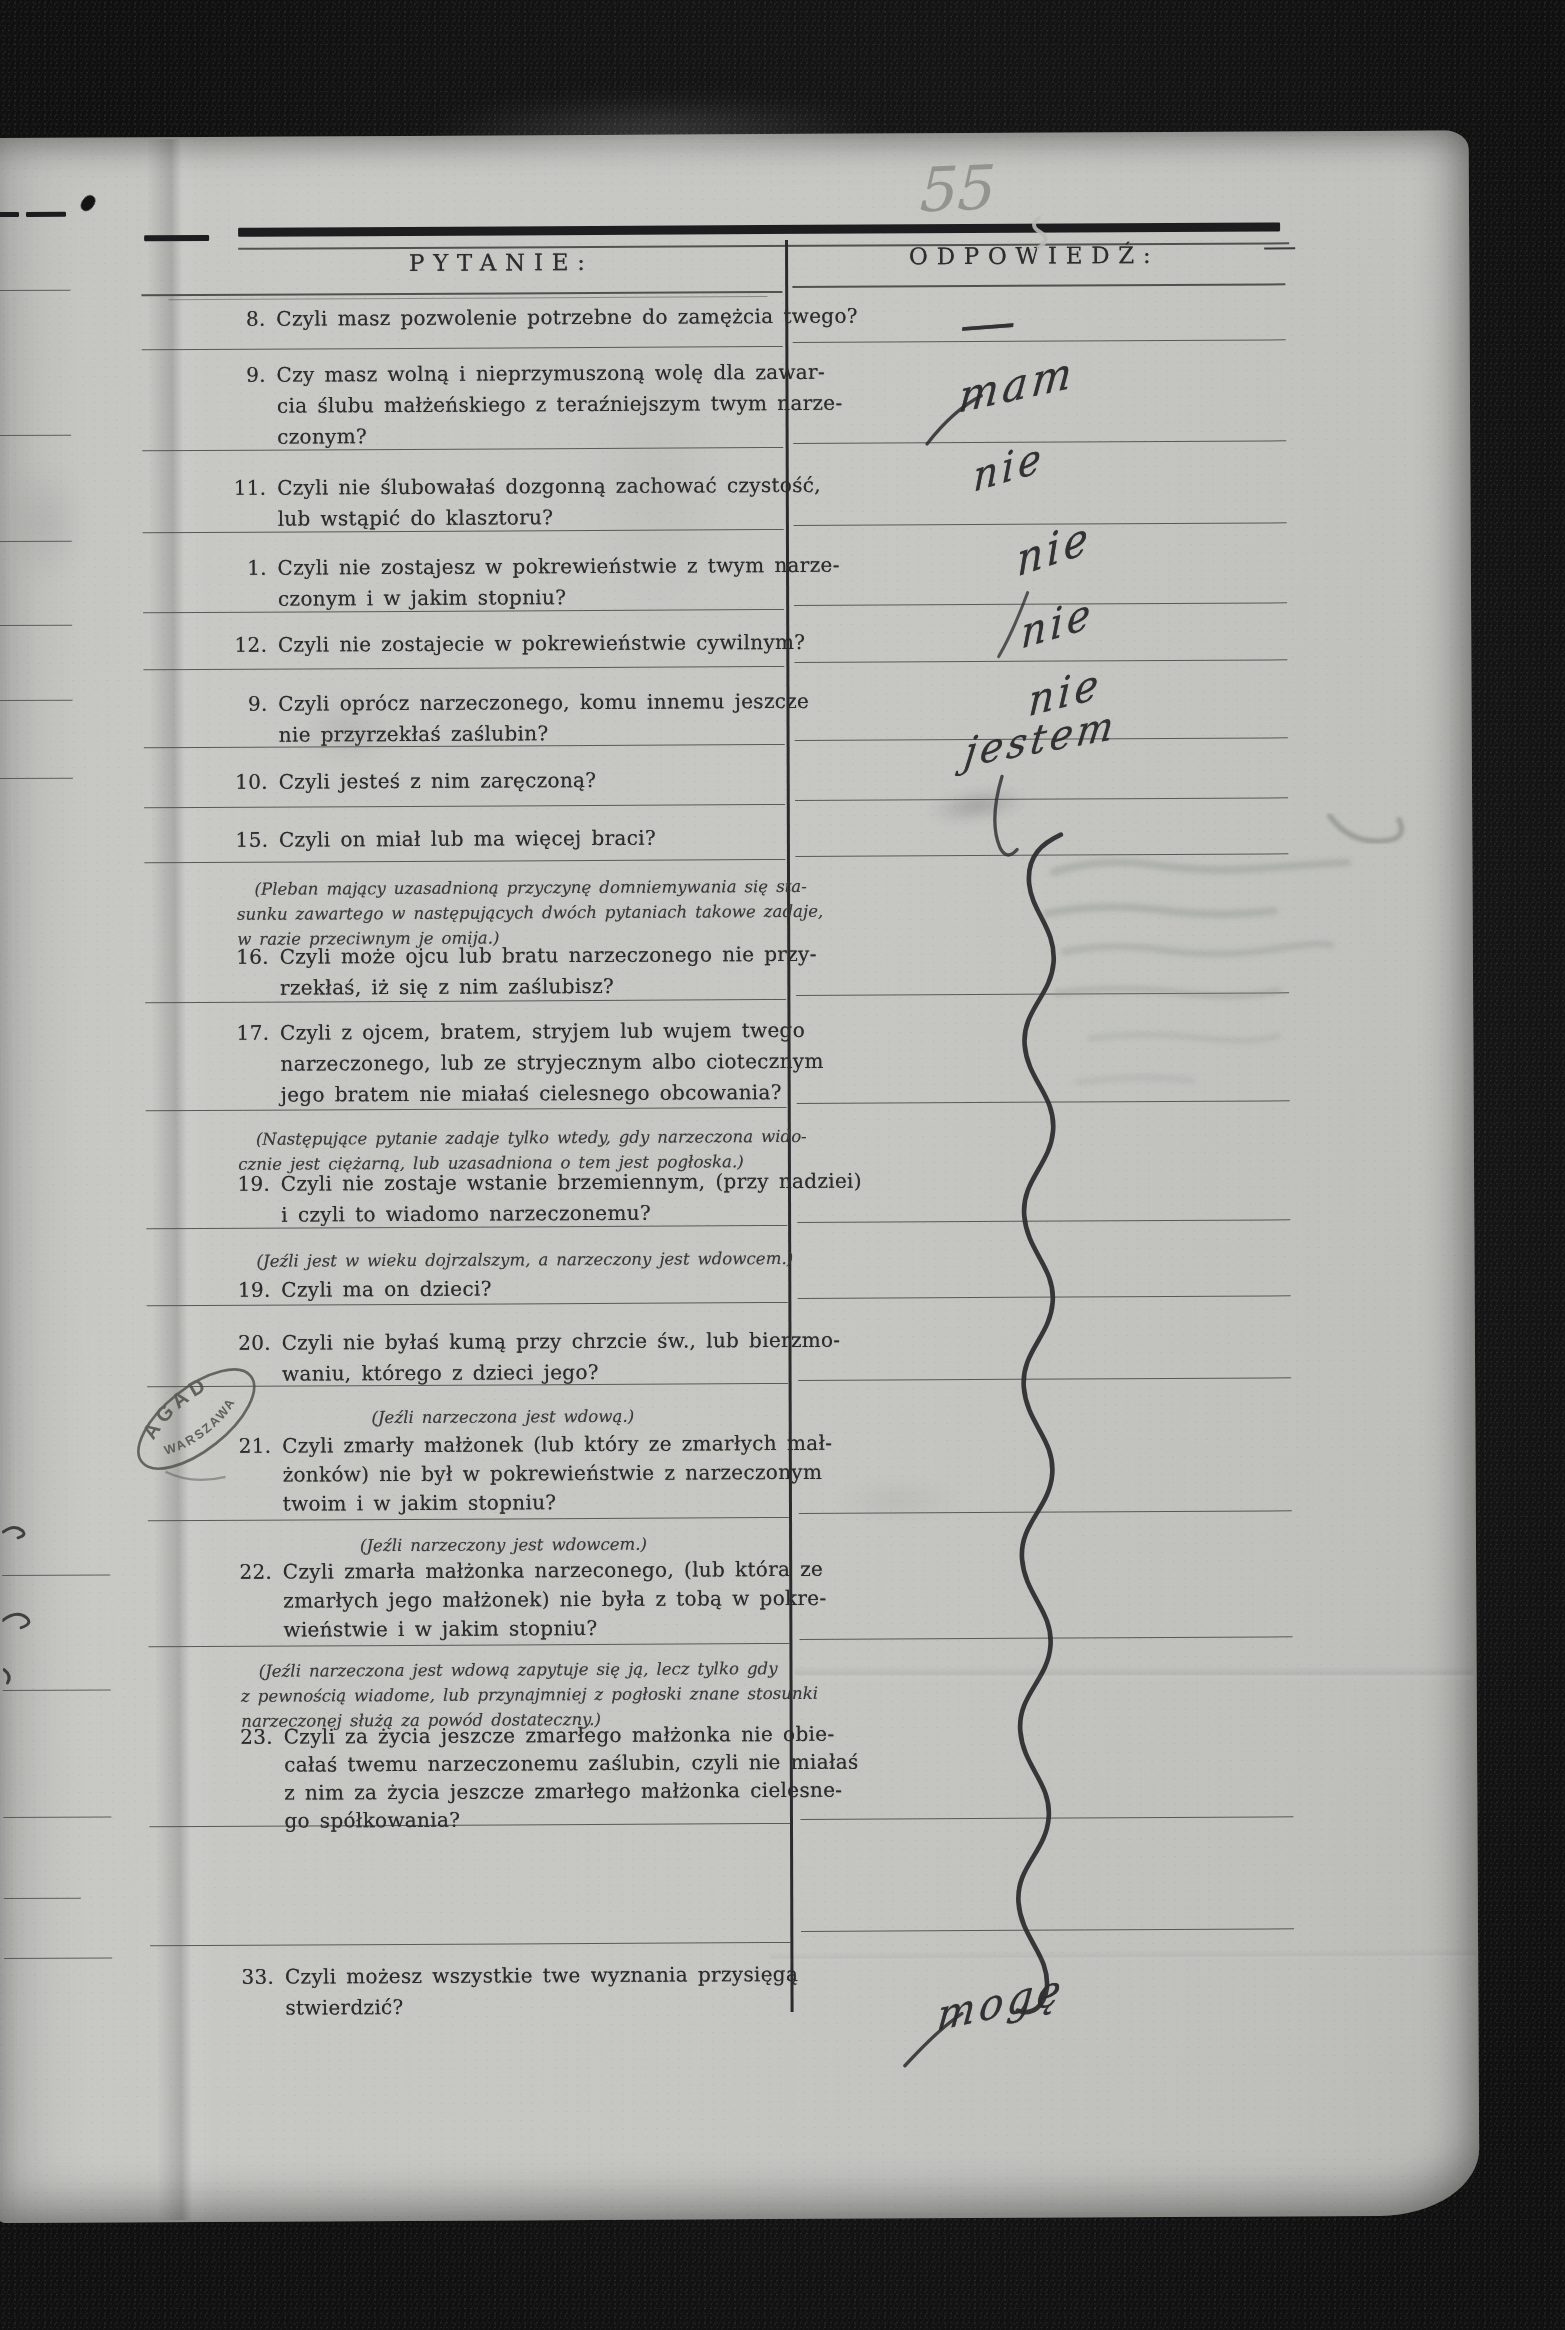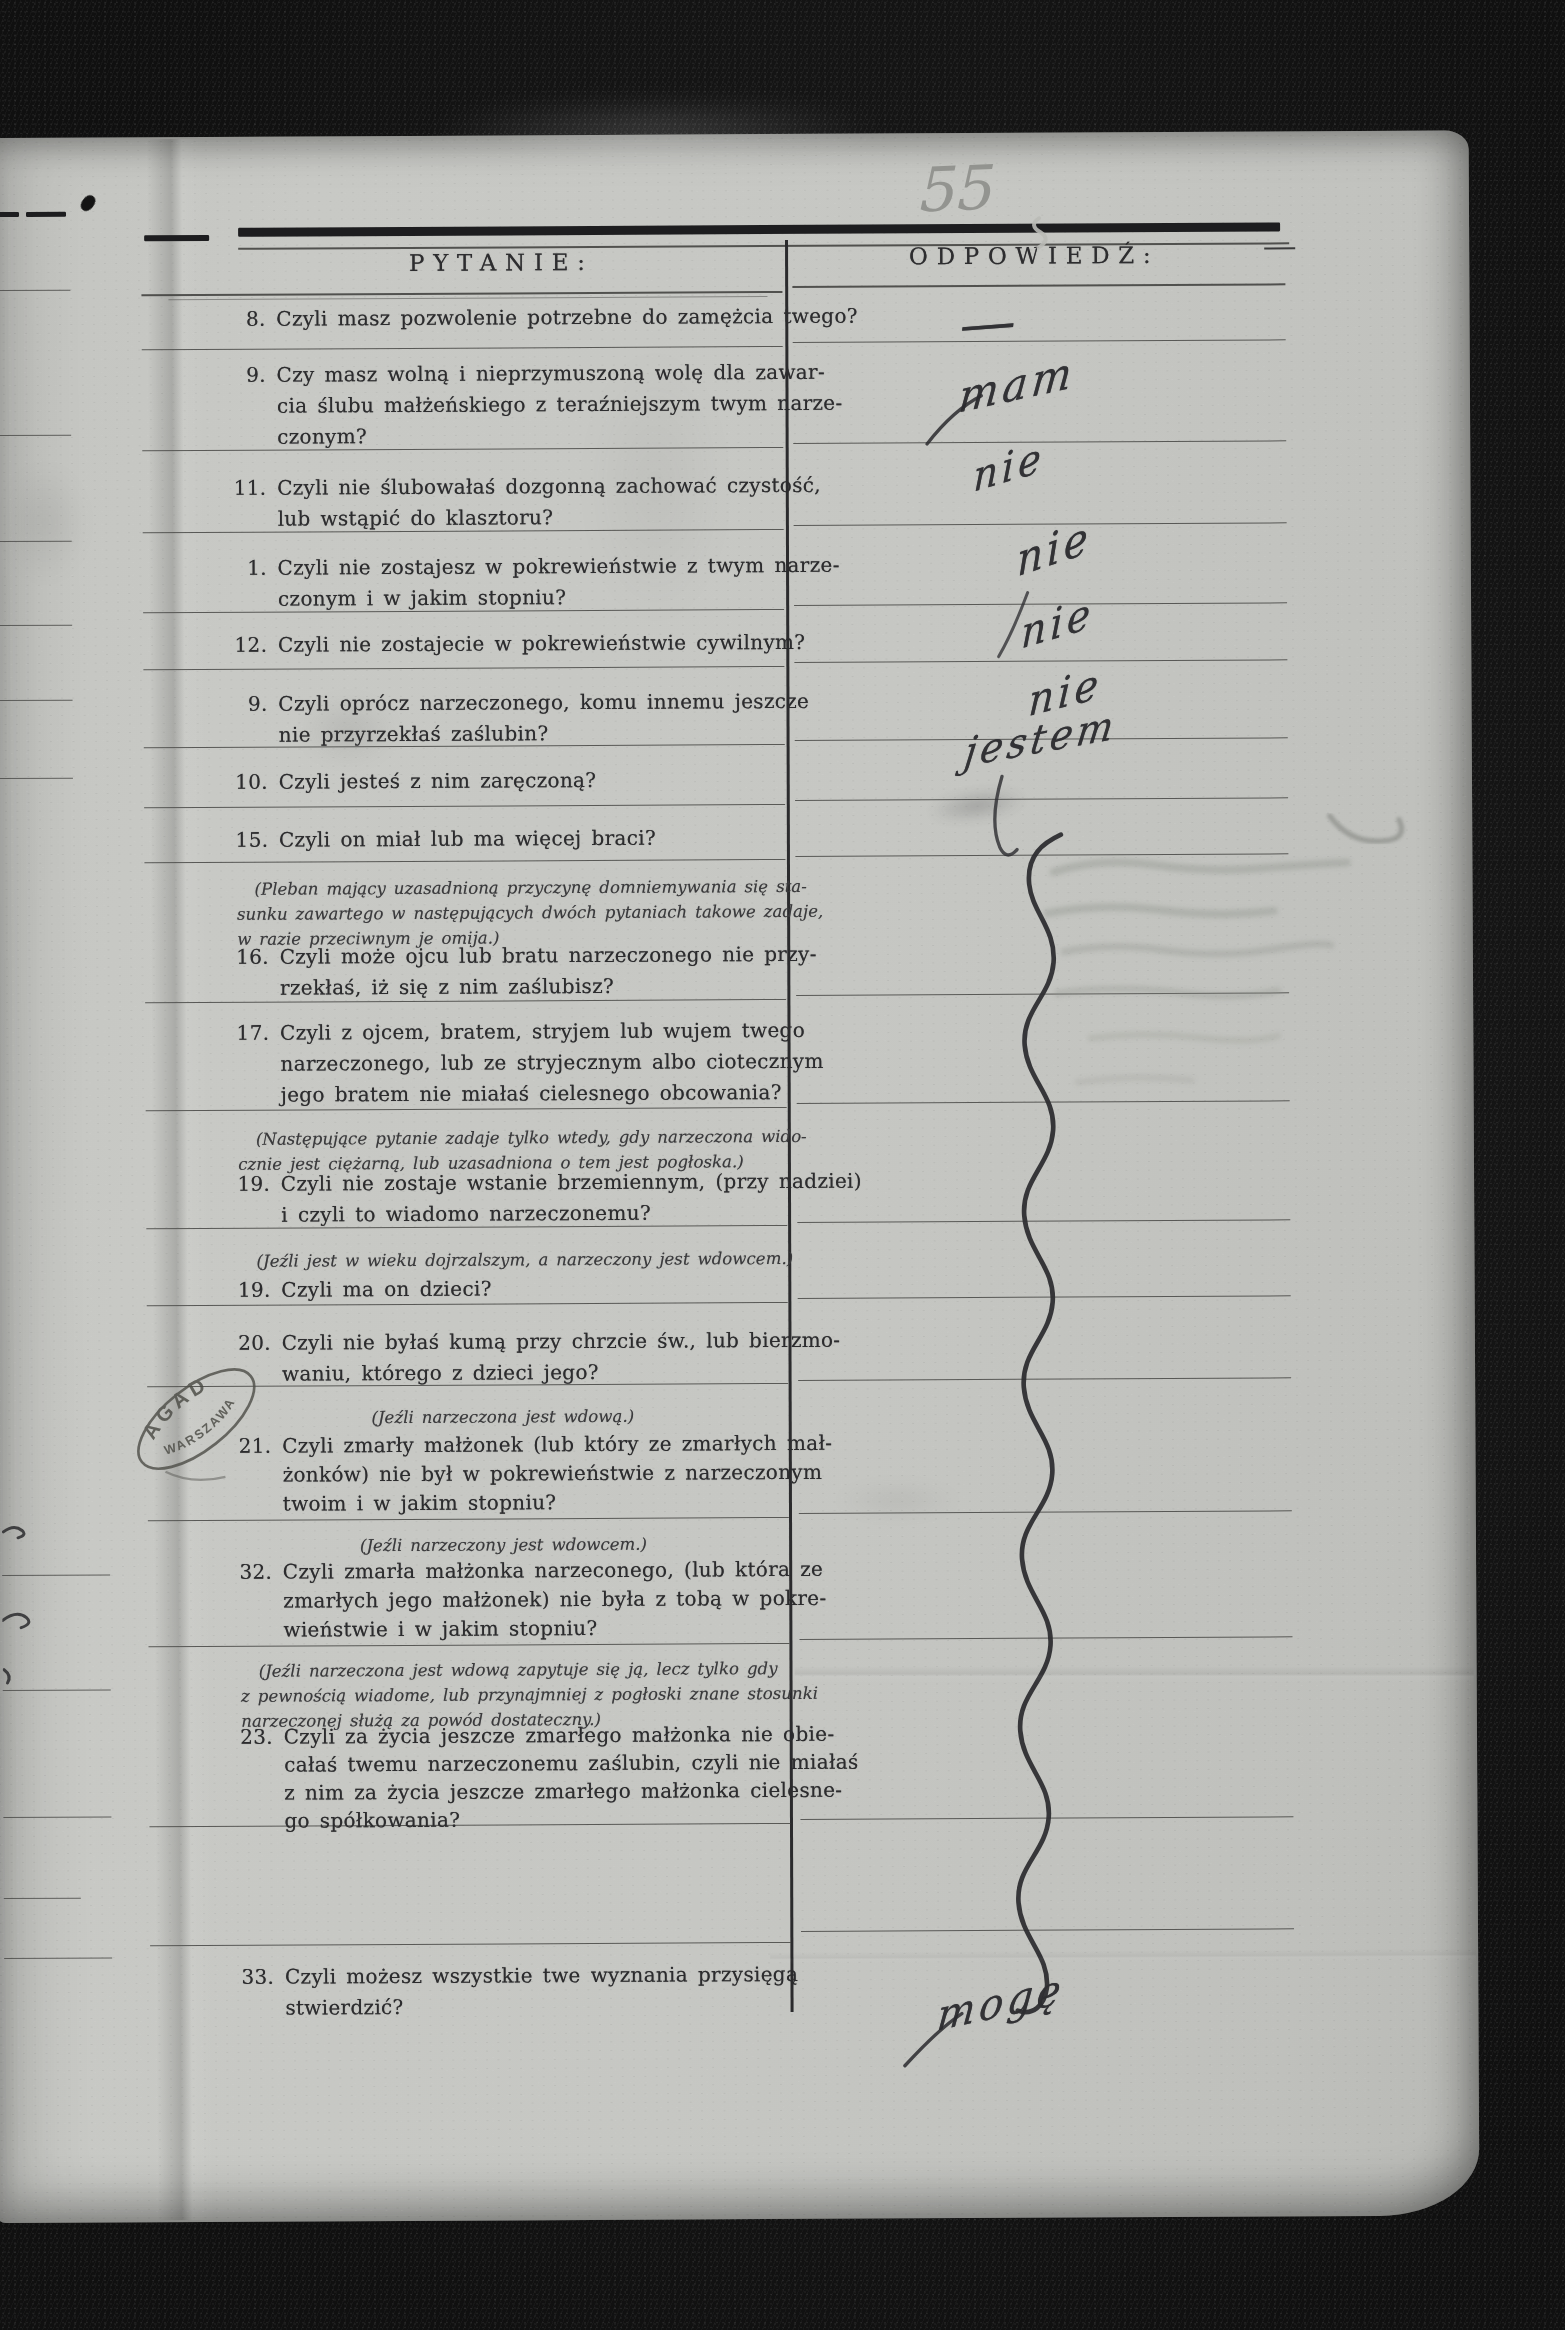--- a/index.html
+++ b/index.html
@@ -196,21 +196,21 @@
     </div>
     <div class="q" style="top:1429px;line-height:29px;">
       <div class="ql"><span class="qnum">21.</span><span>Czyli zmarły małżonek (lub który ze zmarłych mał-</span></div>
       <div class="ql cont">żonków) nie był w pokrewieństwie z narzeczonym</div>
       <div class="ql cont">twoim i w jakim stopniu?</div>
     </div>
     <div class="note ctr" style="top:1531px;">
       <div class="nl">(Jeźli narzeczony jest wdowcem.)</div>
     </div>
     <div class="q" style="top:1555px;line-height:29px;">
-      <div class="ql"><span class="qnum">32.</span><span>Czyli zmarła małżonka narzeconego, (lub która ze</span></div>
+      <div class="ql"><span class="qnum">22.</span><span>Czyli zmarła małżonka narzeconego, (lub która ze</span></div>
       <div class="ql cont">zmarłych jego małżonek) nie była z tobą w pokre-</div>
       <div class="ql cont">wieństwie i w jakim stopniu?</div>
     </div>
     <div class="note" style="top:1656px;line-height:25px;">
       <div class="nl ind">(Jeźli narzeczona jest wdową zapytuje się ją, lecz tylko gdy</div>
       <div class="nl">z pewnością wiadome, lub przynajmniej z pogłoski znane stosunki</div>
       <div class="nl">narzeczonej służą za powód dostateczny.)</div>
     </div>
     <div class="q" style="top:1720px;line-height:28px;">
       <div class="ql"><span class="qnum">23.</span><span>Czyli za życia jeszcze zmarłego małżonka nie obie-</span></div>

